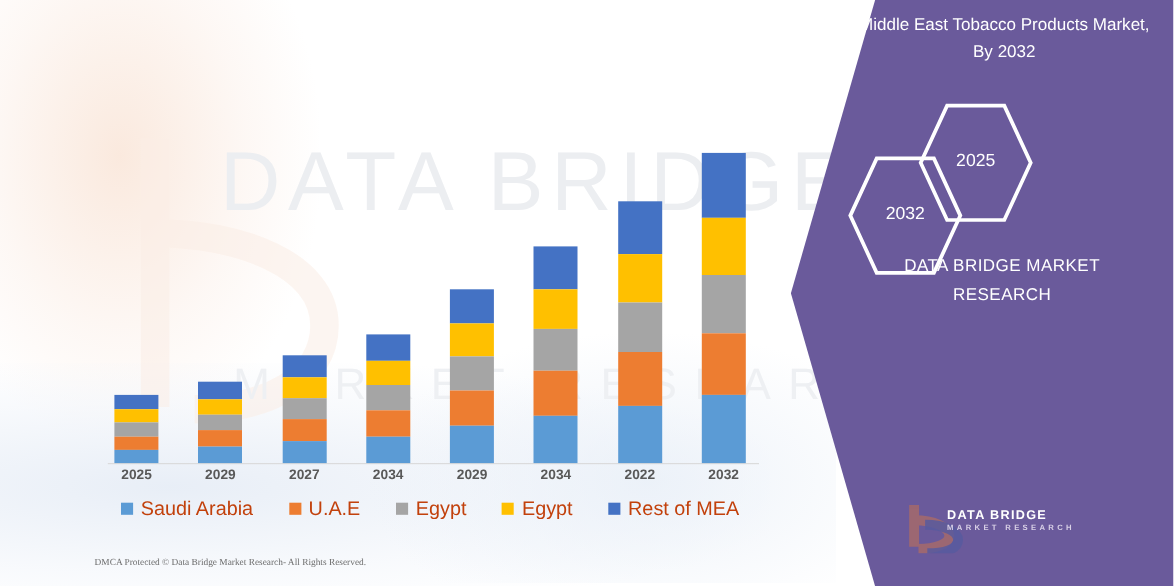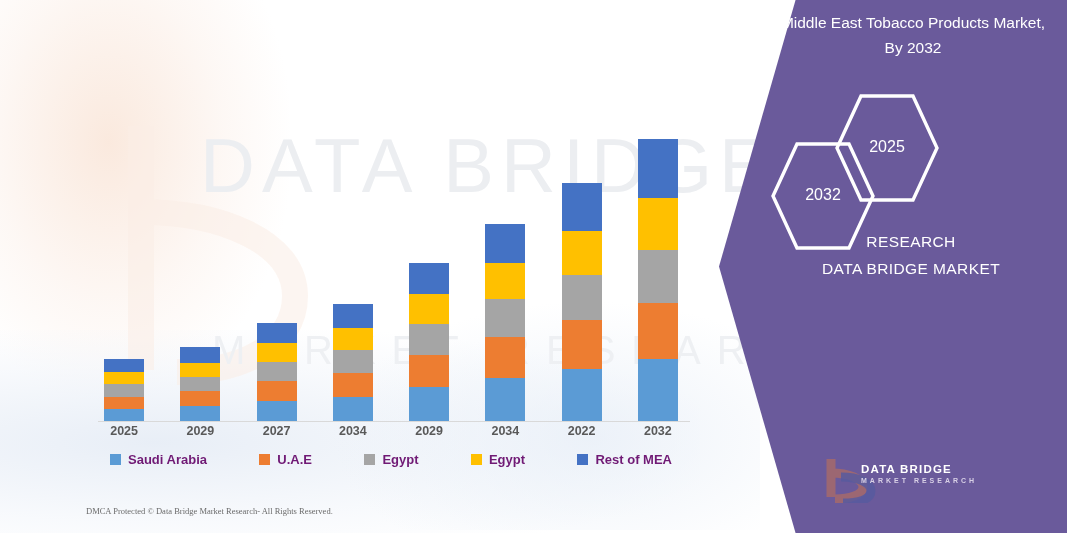--- a/index.html
+++ b/index.html
@@ -39,21 +39,21 @@
   .seg{width:100%;}
 
   .xaxis{position:absolute;left:0;top:424px;width:610px;display:flex;justify-content:space-around;}
   .xlab{width:70px;text-align:center;font-size:12.5px;font-weight:700;color:#595959;}
 
   
   .legend{position:absolute;left:86px;top:452px;width:610px;display:flex;
     justify-content:space-between;align-items:center;padding:0 24px;box-sizing:border-box;}
   .lgi{display:flex;align-items:center;gap:7px;}
   .lgsw{width:11px;height:11px;display:block;}
-  .lgtx{font-size:13px;font-weight:700;color:#701a75;white-space:nowrap;}
+  .lgtx{font-size:18px;font-weight:400;color:#c2410c;white-space:nowrap;}
 
   
   .footer{position:absolute;left:86px;top:506px;width:610px;display:flex;
     justify-content:space-between;font-family:"Liberation Serif",serif;
     font-size:8.5px;color:#6b6b6b;white-space:nowrap;}
 
   
   .panel{position:absolute;right:0;top:0;width:348px;height:533px;overflow:hidden;}
   .panel-bg{position:absolute;right:0;top:0;width:348px;height:533px;background:#6A5A9B;
     clip-path:polygon(100% 0, 100% 100%, 22% 100%, 0% 50%, 22% 0);}
@@ -218,22 +218,22 @@
       <div class="hexlab" style="left:52px;top:186px;width:104px;">2032</div>
 
       <div class="hex" style="left:116px;top:92px;">
         <svg width="104" height="112" viewBox="0 0 104 112">
           <polygon points="26,4 78,4 102,56 78,108 26,108 2,56" fill="none" stroke="#ffffff" stroke-width="3.4"></polygon>
         </svg>
       </div>
       <div class="hexlab" style="left:116px;top:138px;width:104px;">2025</div>
 
       <div class="p-brand">
+        <div>DATA BRIDGE MARKET</div>
         <div>RESEARCH</div>
-        <div>DATA BRIDGE MARKET</div>
       </div>
 
       <div class="p-logo">
         <svg viewBox="0 0 180 48" width="180" height="48">
           <path d="M12 4 L12 42" stroke="#ED7D31" stroke-width="9" fill="none"></path>
           <path d="M12 18 C30 18 44 24 44 32 C44 40 30 44 16 44" stroke="#ED7D31" stroke-width="9" fill="none"></path>
           <path d="M22 22 C40 22 52 28 52 36 C52 45 38 48 24 48" stroke="#3B5BA5" stroke-width="9" fill="none" opacity=".85"></path>
         </svg>
       </div>
       <div class="p-logo-tx">DATA BRIDGE</div>

